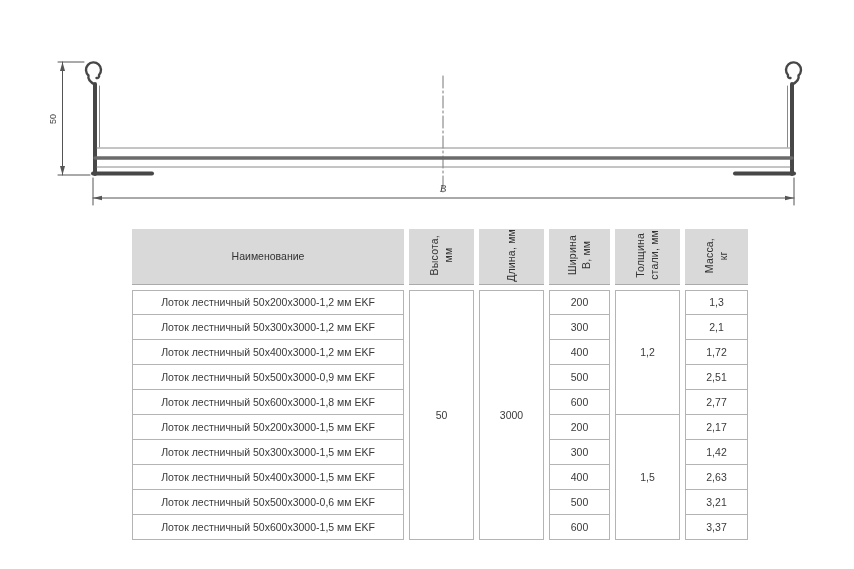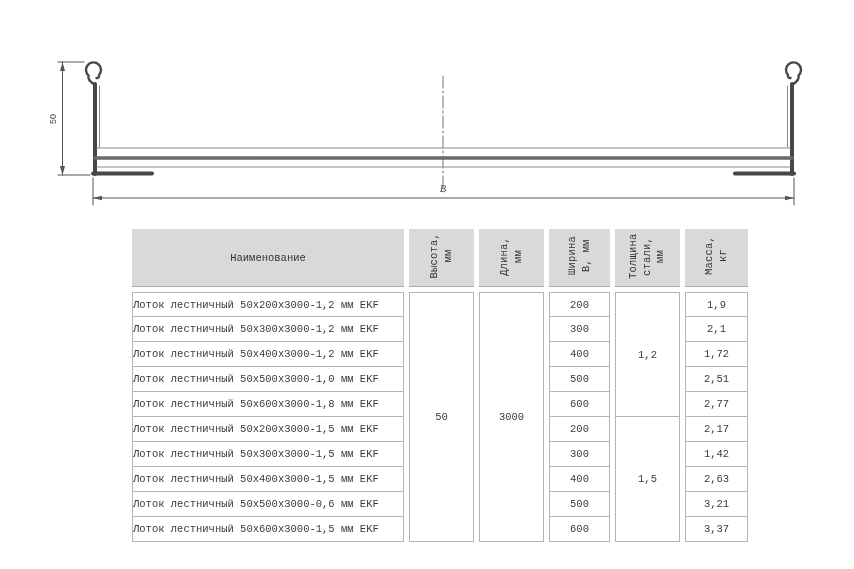--- a/index.html
+++ b/index.html
@@ -5,41 +5,41 @@
   html,body{margin:0;padding:0;background:#fff;}
   .canvas{
     position:relative;width:854px;height:569px;background:#ffffff;overflow:hidden;
     font-family:"Liberation Sans", sans-serif;
   }
   
   .drawing{position:absolute;left:0;top:0;}
   
   table.spec{
     position:absolute;left:127px;top:229px;width:626px;
-    border-collapse:separate;border-spacing:5px 0;table-layout:fixed;font-family:Liberation Mono, monospace;
+    border-collapse:separate;border-spacing:5px 0;table-layout:fixed;
   }
   table.spec th{
     background:#d9d9d9;height:54px;padding:0;
     font-size:10.5px;font-weight:normal;color:#333;
     text-align:center;vertical-align:middle;
     border:0;border-bottom:1px solid #aaaaaa;
   }
   table.spec th.gap{background:none;border:0;height:5px;}
   .vert{
     display:inline-block;
     writing-mode:vertical-rl;transform:rotate(180deg);
     white-space:pre-line;line-height:1.3;letter-spacing:0.2px;
   }
   table.spec td{
     background:#fff;box-sizing:border-box;padding:0;
     border:1px solid #b4b4b4;border-top:0;
     font-size:10.5px;color:#3a3a3a;vertical-align:middle;
   }
   table.spec tbody tr:first-child td{border-top:1px solid #b4b4b4;}
-  td.name{text-align:left;padding-left:9px;height:25px;}
+  td.name{text-align:center;padding-left:9px;height:25px;}
   td.num{text-align:center;}
 </style>
 </head>
 <body>
 
 <div class="canvas">
 
   <svg class="drawing" width="854" height="225" viewBox="0 0 854 225">
     <g fill="none" stroke-linecap="round" stroke-linejoin="round">
 
@@ -104,34 +104,34 @@
           <th class="gap" colspan="6"></th>
         </tr>
     </thead>
     <tbody>
         <tr>
           <td class="name">Лоток лестничный 50х200х3000-1,2 мм EKF</td>
           <td class="num" rowspan="10">50</td>
           <td class="num" rowspan="10">3000</td>
           <td class="num">200</td>
           <td class="num" rowspan="5">1,2</td>
-          <td class="num">1,9</td>
+          <td class="num">1,3</td>
         </tr>
         <tr>
           <td class="name">Лоток лестничный 50х300х3000-1,2 мм EKF</td>
           <td class="num">300</td>
           <td class="num">2,1</td>
         </tr>
         <tr>
           <td class="name">Лоток лестничный 50х400х3000-1,2 мм EKF</td>
           <td class="num">400</td>
           <td class="num">1,72</td>
         </tr>
         <tr>
-          <td class="name">Лоток лестничный 50х500х3000-1,0 мм EKF</td>
+          <td class="name">Лоток лестничный 50х500х3000-0,9 мм EKF</td>
           <td class="num">500</td>
           <td class="num">2,51</td>
         </tr>
         <tr>
           <td class="name">Лоток лестничный 50х600х3000-1,8 мм EKF</td>
           <td class="num">600</td>
           <td class="num">2,77</td>
         </tr>
         <tr>
           <td class="name">Лоток лестничный 50х200х3000-1,5 мм EKF</td>

